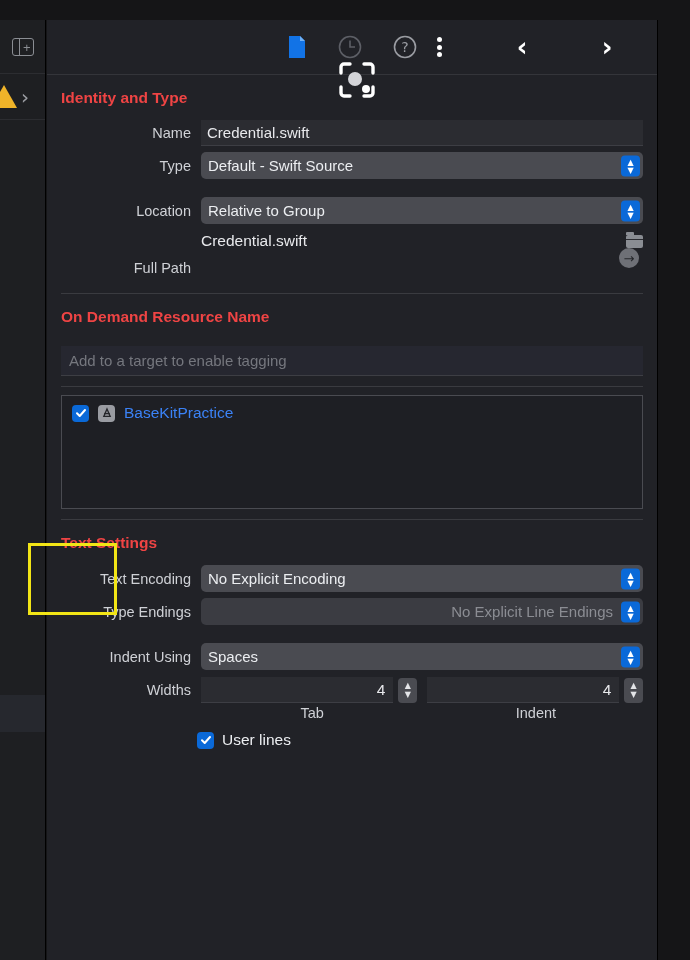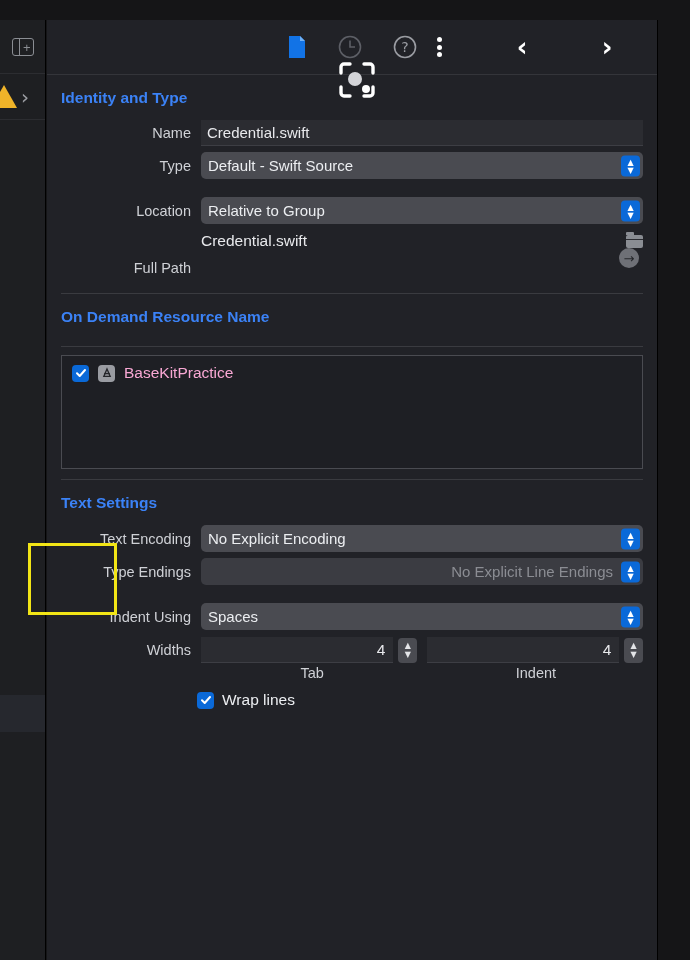--- a/index.html
+++ b/index.html
@@ -88,21 +88,21 @@
   
   .cursor-ring {
     position: absolute; left: 288px; top: 38px;
     width: 44px; height: 44px; pointer-events: none;
   }
 
   
   .insp-body { padding: 0 0 0 0; }
 
   .section-title {
-    color: #3b82f6; font-size: 15.5px; font-weight: bold;
+    color: #ef4444; font-size: 15.5px; font-weight: bold;
     padding: 14px 0 10px 14px;
   }
   .divider {
     height: 1px; background: #3a3b40; margin: 10px 14px 0 14px;
   }
 
   .row {
     display: flex; align-items: center;
     padding: 3px 14px 3px 0; min-height: 28px;
   }
@@ -186,21 +186,21 @@
     flex: 0 0 17px;
   }
   .cbox svg { display: block; }
 
   .app-ic {
     width: 17px; height: 17px; border-radius: 4px; background: #9a9ca2;
     display: flex; align-items: center; justify-content: center;
     flex: 0 0 17px; color: #25262b; font-size: 11px; font-weight: bold;
     font-family: "DejaVu Sans", sans-serif;
   }
-  .target-name { color: #f9a8d4; font-size: 15.5px; }
+  .target-name { color: #3b82f6; font-size: 15.5px; }
 
   .widths-row { display: flex; align-items: center; padding: 4px 14px 0 0; }
   .num-field {
     height: 26px; background: #2b2c31; border-bottom: 1px solid #3d3e44;
     display: flex; align-items: center; justify-content: flex-end;
     padding: 0 8px; color: #e8e9ec; font-size: 15.5px;
   }
   .w-tab { width: 196px; }
   .w-ind { width: 196px; }
   .stepper-gray {
@@ -332,20 +332,21 @@
       <div class="row">
         <div class="row-label top">Full Path</div>
         <div class="path-block">
           <span class="arrow-circle">→</span>
         </div>
       </div>
 
       <div class="divider"></div>
 
       <div class="section-title">On Demand Resource Name</div>
+      <div class="odr-field">Add to a target to enable tagging</div>
 
       <div class="divider"></div>
 
 
       <div class="target-box">
         <div class="target-row">
           <span class="cbox">
             <svg width="12" height="12" viewBox="0 0 12 12">
               <path d="M2 6.3 L4.7 9 L10 3" fill="none" stroke="#ffffff" stroke-width="2" stroke-linecap="round" stroke-linejoin="round"></path>
             </svg>
@@ -421,21 +422,21 @@
         <div class="sub-lab" style="width:220px">Indent</div>
       </div>
 
       <div class="wrap-row">
         <div style="width:142px;flex:0 0 142px"></div>
         <span class="cbox">
           <svg width="12" height="12" viewBox="0 0 12 12">
             <path d="M2 6.3 L4.7 9 L10 3" fill="none" stroke="#ffffff" stroke-width="2" stroke-linecap="round" stroke-linejoin="round"></path>
           </svg>
         </span>
-        <span class="wrap-lab">Wrap lines</span>
+        <span class="wrap-lab">User lines</span>
       </div>
 
     </div>
   </div>
 
   <div class="annot-box"></div>
 
 </div>
 
 </body></html>

